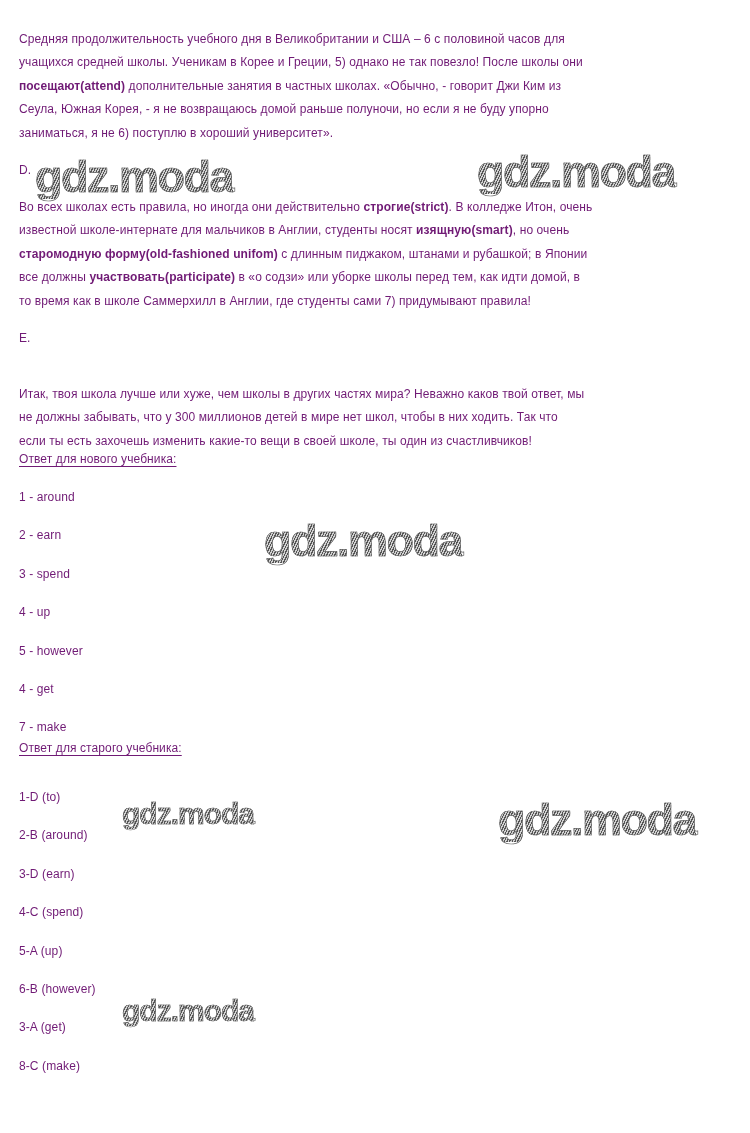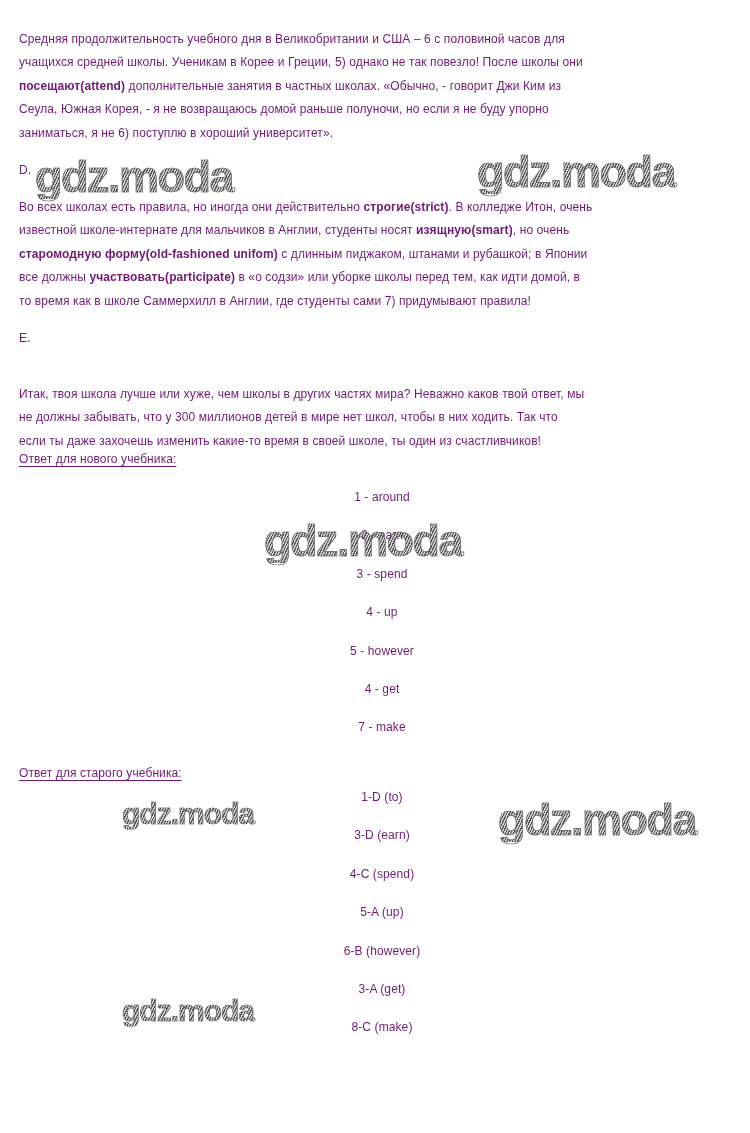--- a/index.html
+++ b/index.html
@@ -27,21 +27,20 @@
   .para .b { font-weight: 700; }
   .heading {
     font-weight: 400;
     text-decoration: underline;
     text-underline-offset: 3px;
   }
   .list .list-line {
     line-height: 23.4px;
     margin-bottom: 15px;
     white-space: pre;
-    text-align: center;
   }
   
   .wm {
     position: absolute;
     font-family: Liberation Sans, sans-serif;
     font-weight: 700;
     line-height: 1;
     white-space: nowrap;
     color: #6e6e6e;
     opacity: 0.92;
@@ -67,38 +66,39 @@
 <div class="page">
 
   <div class="para" style="top: 28px;"><span>Средняя продолжительность учебного дня в Великобритании и США – 6 с половиной часов для</span><br><span>учащихся средней школы. Ученикам в Корее и Греции, 5) однако не так повезло! После школы они</span><br><span class="b">посещают(attend)</span><span> дополнительные занятия в частных школах. «Обычно, - говорит Джи Ким из</span><br><span>Сеула, Южная Корея, - я не возвращаюсь домой раньше полуночи, но если я не буду упорно</span><br><span>заниматься, я не 6) поступлю в хороший университет».</span></div>
 
   <div class="label" style="top: 159px;">D.</div>
 
   <div class="para" style="top: 196px;"><span>Во всех школах есть правила, но иногда они действительно </span><span class="b">строгие(strict)</span><span>. В колледже Итон, очень</span><br><span>известной школе-интернате для мальчиков в Англии, студенты носят </span><span class="b">изящную(smart)</span><span>, но очень</span><br><span class="b">старомодную форму(old-fashioned unifom)</span><span> с длинным пиджаком, штанами и рубашкой; в Японии</span><br><span>все должны </span><span class="b">участвовать(participate)</span><span> в «о содзи» или уборке школы перед тем, как идти домой, в</span><br><span>то время как в школе Саммерхилл в Англии, где студенты сами 7) придумывают правила!</span></div>
 
   <div class="label" style="top: 327px;">E.</div>
 
-  <div class="para" style="top: 383px;"><span>Итак, твоя школа лучше или хуже, чем школы в других частях мира? Неважно каков твой ответ, мы</span><br><span>не должны забывать, что у 300 миллионов детей в мире нет школ, чтобы в них ходить. Так что</span><br><span>если ты даже захочешь изменить какие-то время в своей школе, ты один из счастливчиков!</span></div>
+  <div class="para" style="top: 383px;"><span>Итак, твоя школа лучше или хуже, чем школы в других частях мира? Неважно каков твой ответ, мы</span><br><span>не должны забывать, что у 300 миллионов детей в мире нет школ, чтобы в них ходить. Так что</span><br><span>если ты есть захочешь изменить какие-то вещи в своей школе, ты один из счастливчиков!</span></div>
 
   <div class="heading" style="top: 448px;">Ответ для нового учебника:</div>
 
   <div class="list" style="top: 486px;">
       <div class="list-line">1 - around</div>
       <div class="list-line">2 - earn</div>
       <div class="list-line">3 - spend</div>
       <div class="list-line">4 - up</div>
       <div class="list-line">5 - however</div>
       <div class="list-line">4 - get</div>
       <div class="list-line">7 - make</div>
     </div>
 
-  <div class="heading" style="top: 762px;">Ответ для старого учебника:</div>
+  <div class="heading" style="top: 737px;">Ответ для старого учебника:</div>
 
   <div class="list" style="top: 786px;">
       <div class="list-line">1-D (to)</div>
+      <div class="list-line">2-B (around)</div>
       <div class="list-line">3-D (earn)</div>
       <div class="list-line">4-C (spend)</div>
       <div class="list-line">5-A (up)</div>
       <div class="list-line">6-B (however)</div>
       <div class="list-line">3-A (get)</div>
       <div class="list-line">8-C (make)</div>
     </div>
 
   <div class="wm wm-large" style="left: 35px;  top: 154px;">gdz.moda</div>
   <div class="wm wm-large" style="left: 477px; top: 149px;">gdz.moda</div>

